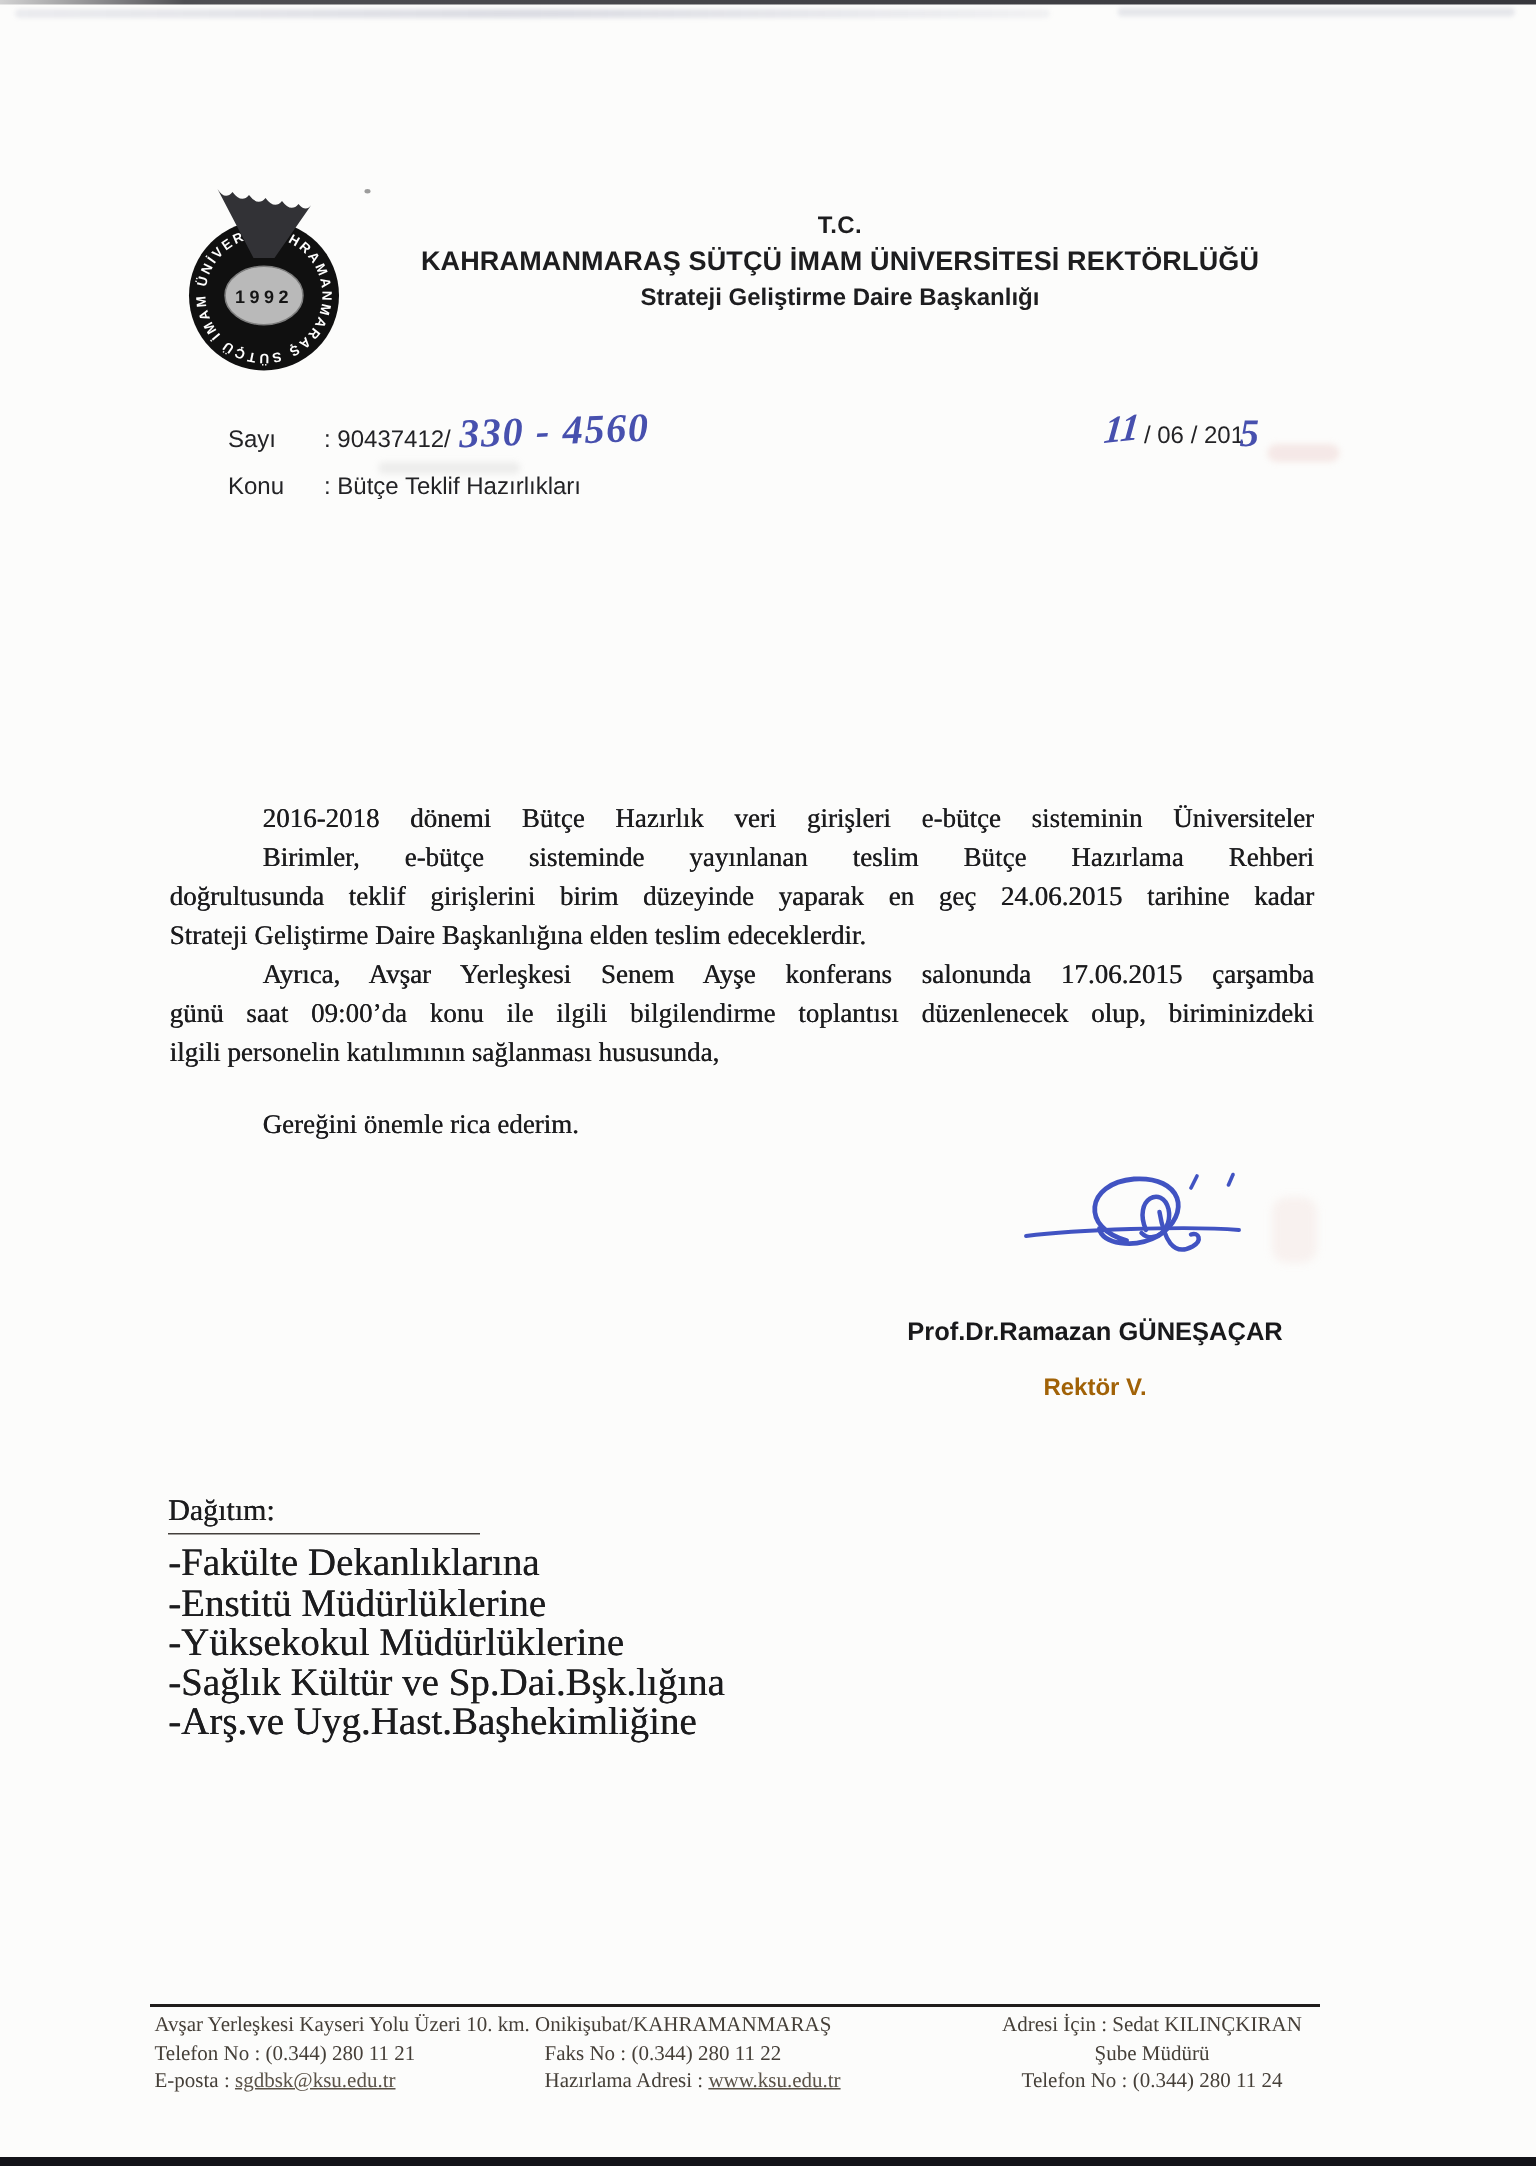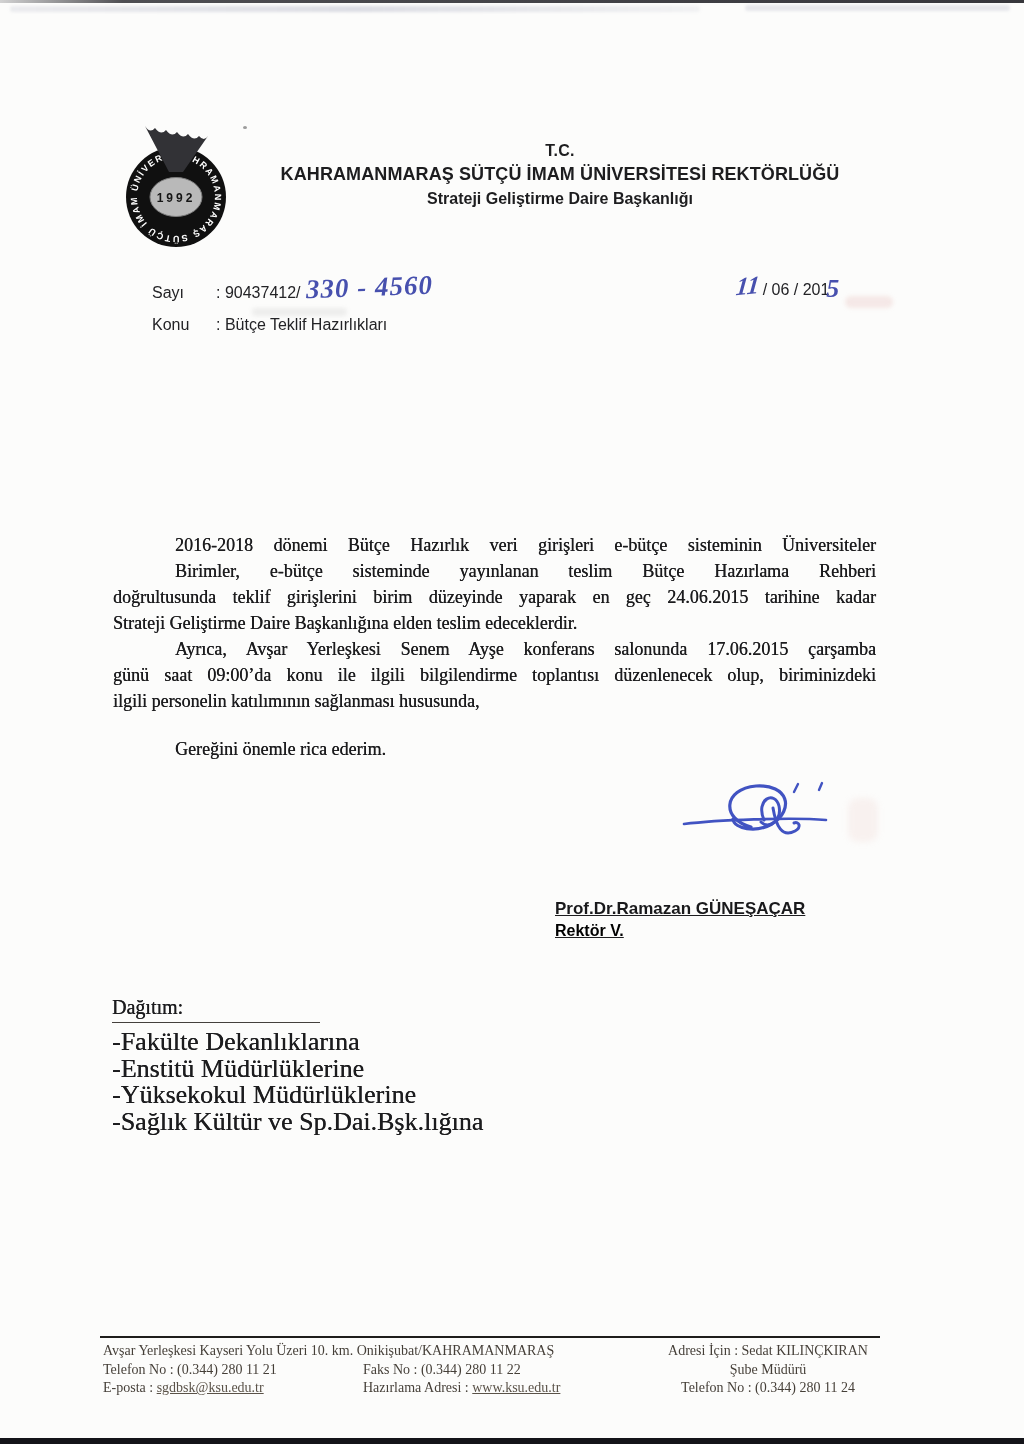--- a/index.html
+++ b/index.html
@@ -47,23 +47,23 @@
   .body-text{position:absolute;left:113px;top:532px;width:763px;
     font-family:"Liberation Serif",serif;font-size:18px;line-height:26px;color:#1c1c1e;
     text-shadow:0.25px 0 0 currentColor;}
   .bline{white-space:normal;}
   .j{text-align:justify;text-align-last:justify;}
   .ind{text-indent:62px;}
   .closing{margin-top:22px;text-indent:62px;}
 
   
   .sig-ink{position:absolute;left:676px;top:779px;width:158px;height:72px;}
-  .sig-block{position:absolute;left:555px;top:899px;width:350px;text-decoration:underline;}
+  .sig-block{position:absolute;left:555px;top:878px;width:350px;text-align:center;}
   .sig-name{font-size:17px;font-weight:bold;color:#19191b;}
-  .sig-title{font-size:16px;font-weight:bold;margin-top:3px;color:#000000;}
+  .sig-title{font-size:16px;font-weight:bold;margin-top:19px;color:#a16207;}
 
   
   .dist{position:absolute;left:112px;top:996px;font-family:"Liberation Serif",serif;color:#1c1c1e;
     text-shadow:0.25px 0 0 currentColor;}
   .dist-head{display:flex;width:208px;font-size:20px;
     border-bottom:1.5px solid #44403c;padding-bottom:3px;}
   .dist-items{margin-top:6px;font-size:26px;line-height:26.5px;}
 
   
   .footer-line{position:absolute;left:100px;top:1336px;width:780px;height:2px;background:#1f1d1b;}
@@ -149,20 +149,21 @@
   <div class="dist">
     <div class="dist-head">
       <span>Dağıtım</span>
       <span>:</span>
     </div>
     <div class="dist-items">
       <div>-Fakülte Dekanlıklarına</div>
       <div>-Enstitü Müdürlüklerine</div>
       <div>-Yüksekokul Müdürlüklerine</div>
       <div>-Sağlık Kültür ve Sp.Dai.Bşk.lığına</div>
+      <div>-Arş.ve Uyg.Hast.Başhekimliğine</div>
     </div>
   </div>
 
   <div class="footer-line"></div>
 
   <div class="footer-left">
     <div>Avşar Yerleşkesi Kayseri Yolu Üzeri 10. km. Onikişubat/KAHRAMANMARAŞ</div>
     <div><span class="fseg">Telefon No : (0.344) 280 11 21</span><span>Faks No : (0.344) 280 11 22</span></div>
     <div><span class="fseg"><span>E-posta : </span><span class="flink">sgdbsk@ksu.edu.tr</span></span><span>Hazırlama Adresi : </span><span class="flink">www.ksu.edu.tr</span></div>
   </div>

